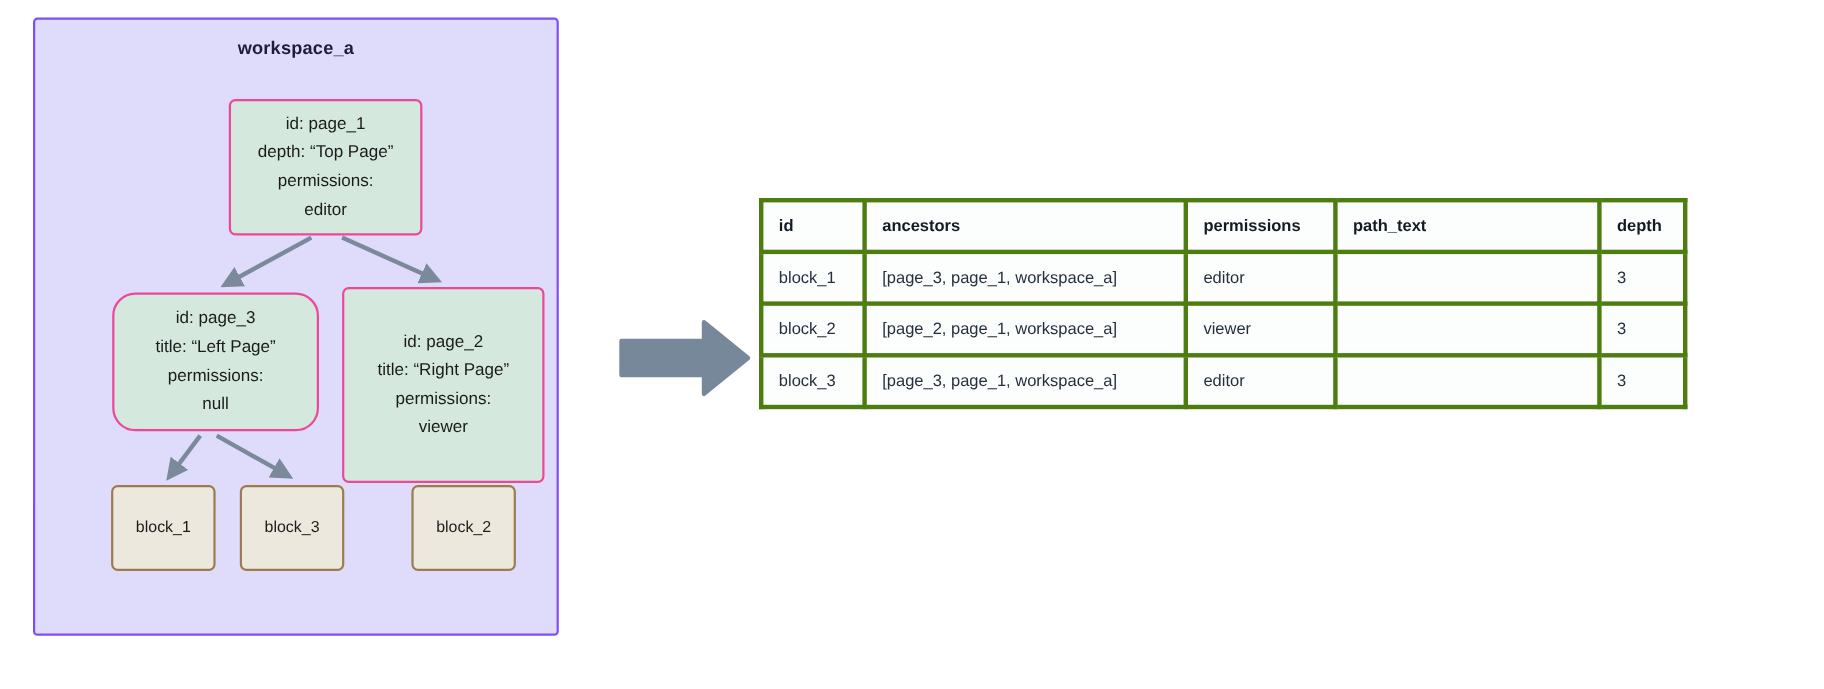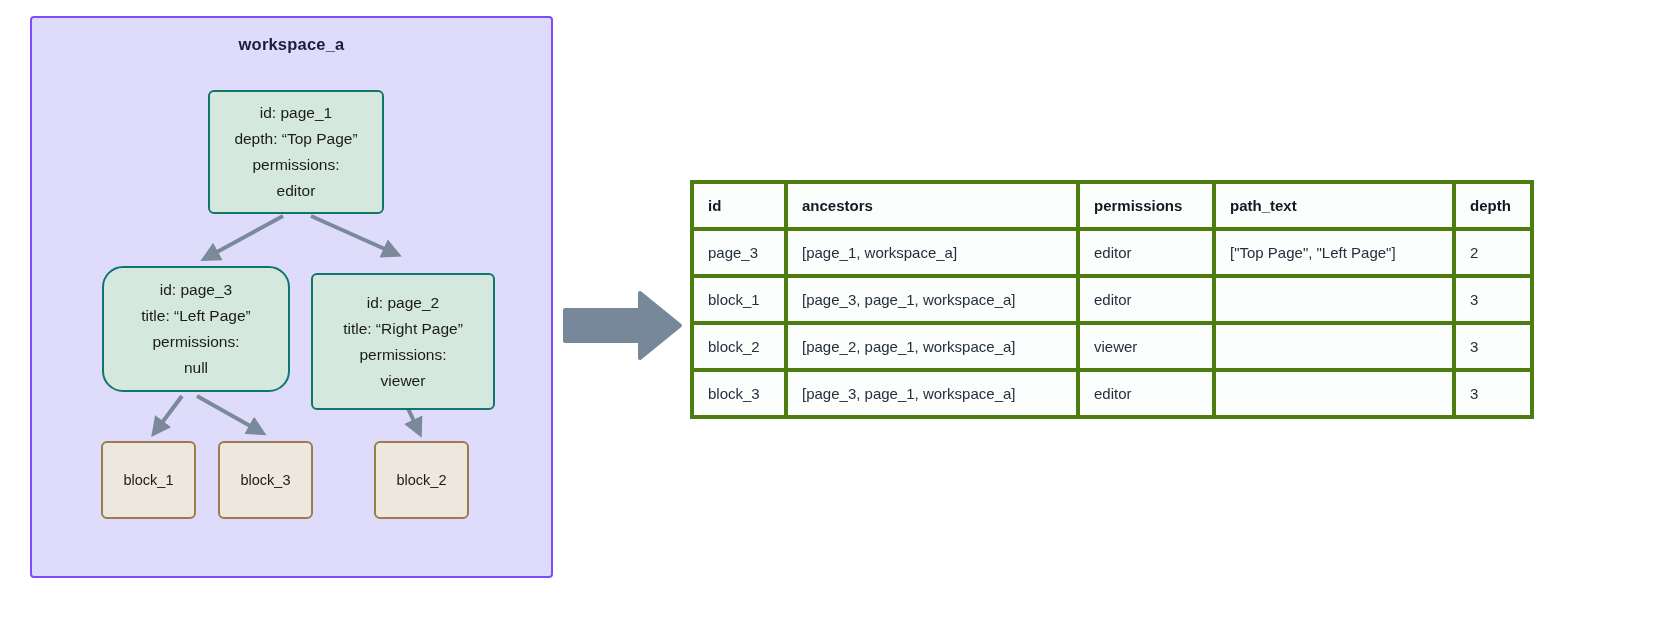--- a/index.html
+++ b/index.html
@@ -13,21 +13,21 @@
     position: relative;
     font-family: "Liberation Sans", sans-serif;
     overflow: hidden;
   }
 
   
   #workspace-container {
     position: absolute;
     left: 30px;
     top: 16px;
-    width: 523px;
+    width: 478px;
     height: 562px;
     background: #dfdcfb;
     border: 2px solid #7c4dff;
     border-radius: 4px;
     box-sizing: border-box;
     padding-left: 40px;
   }
   #workspace-title {
     position: absolute;
     top: 17px;
@@ -46,36 +46,36 @@
     box-sizing: border-box;
     display: flex;
     flex-direction: column;
     align-items: center;
     justify-content: center;
     text-align: center;
     color: #1b1b1b;
   }
   .node-page {
     background: #d4e8dd;
-    border: 2px solid #0f766e;
+    border: 2px solid #ec4899;
     border-radius: 6px;
     font-size: 15.5px;
     line-height: 26px;
   }
   .node-block {
     background: #ece8dd;
     border: 2px solid #9c7c4e;
     border-radius: 6px;
     font-size: 14.5px;
   }
   .node-line { display: block; white-space: nowrap; }
 
   #node-page1 { left: 208px; top: 90px; width: 176px; height: 124px; }
   #node-page3 { left: 102px; top: 266px; width: 188px; height: 126px; border-radius: 21px; }
-  #node-page2 { left: 311px; top: 261px; width: 184px; height: 137px; margin-top: 12px; }
+  #node-page2 { left: 311px; top: 261px; width: 184px; height: 178px; }
 
   #node-block1 { left: 101px; top: 441px; width: 95px; height: 78px; }
   #node-block3 { left: 218px; top: 441px; width: 95px; height: 78px; }
   #node-block2 { left: 374px; top: 441px; width: 95px; height: 78px; }
 
   
   #edges-layer {
     position: absolute;
     left: 0; top: 0;
     width: 553px;
@@ -197,27 +197,20 @@
       <tr>
         <th>id</th>
         <th>ancestors</th>
         <th>permissions</th>
         <th>path_text</th>
         <th>depth</th>
       </tr>
     </thead>
     <tbody>
       <tr>
-        <td>page_3</td>
-        <td>[page_1, workspace_a]</td>
-        <td>editor</td>
-        <td>["Top Page", "Left Page"]</td>
-        <td>2</td>
-      </tr>
-      <tr>
         <td>block_1</td>
         <td>[page_3, page_1, workspace_a]</td>
         <td>editor</td>
         <td></td>
         <td>3</td>
       </tr>
       <tr>
         <td>block_2</td>
         <td>[page_2, page_1, workspace_a]</td>
         <td>viewer</td>

